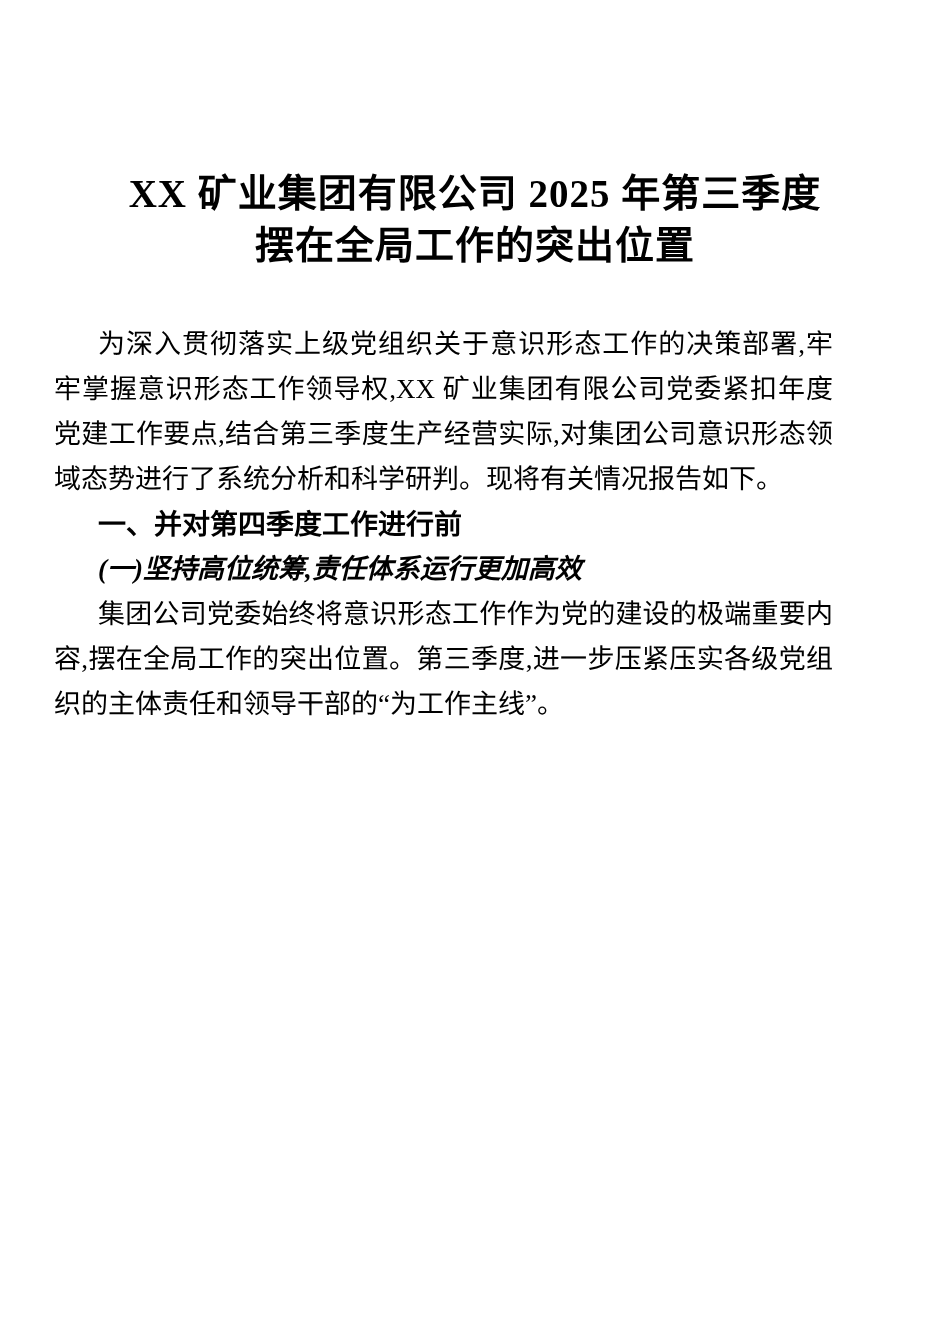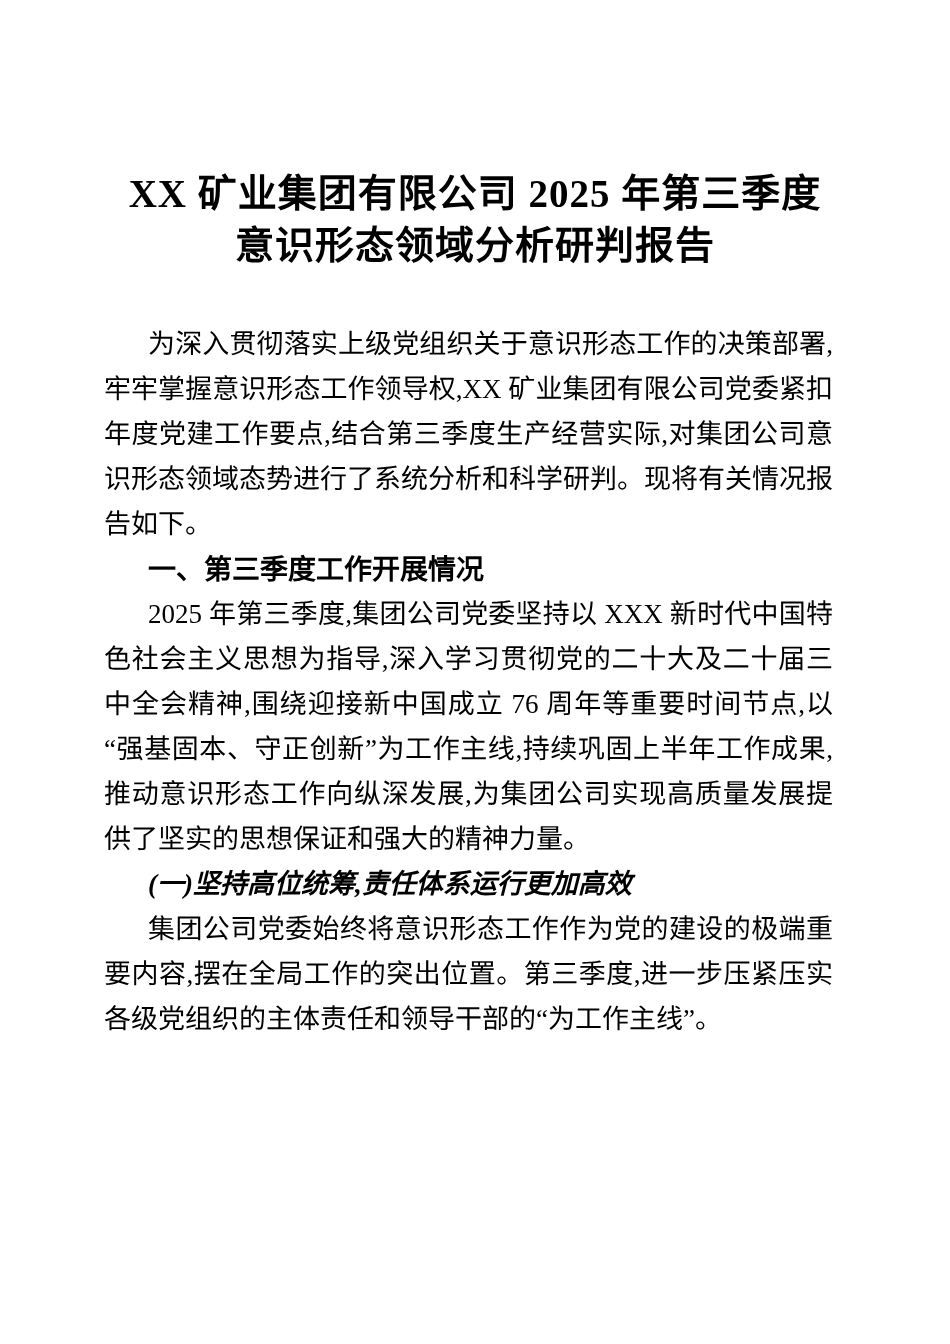--- a/index.html
+++ b/index.html
@@ -18,21 +18,21 @@
   .doc-title {
     margin: 168px 70px 0 70px;
     text-align: center;
     font-family: "Liberation Serif", "DejaVu Serif", serif;
     font-weight: bold;
     font-size: 39px;
     line-height: 52px;
     letter-spacing: 1px;
   }
   .doc-content {
-    margin: 50px 117px 0 104px;
+    margin: 50px 117px 0 54px;
     font-family: "Liberation Serif", "DejaVu Serif", serif;
     font-size: 27px;
     line-height: 45px;
     text-align: justify;
   }
   .para {
     margin: 0;
     text-indent: 44px;
   }
   .heading-1 {
@@ -52,30 +52,29 @@
     line-height: 45px;
   }
 </style>
 </head>
 <body>
 
 <div class="page">
 
   <div class="doc-title">
     <div>XX 矿业集团有限公司 2025 年第三季度</div>
-    <div>意识形态领域分析研判报告</div>
+    <div>摆在全局工作的突出位置</div>
   </div>
 
   <div class="doc-content">
 
     <p class="para">为深入贯彻落实上级党组织关于意识形态工作的决策部署,牢牢掌握意识形态工作领导权,XX 矿业集团有限公司党委紧扣年度党建工作要点,结合第三季度生产经营实际,对集团公司意识形态领域态势进行了系统分析和科学研判。现将有关情况报告如下。</p>
 
-    <h2 class="heading-1">一、第三季度工作开展情况</h2>
+    <h2 class="heading-1">一、并对第四季度工作进行前</h2>
 
-    <p class="para">2025 年第三季度,集团公司党委坚持以 XXX 新时代中国特色社会主义思想为指导,深入学习贯彻党的二十大及二十届三中全会精神,围绕迎接新中国成立 76 周年等重要时间节点,以“强基固本、守正创新”为工作主线,持续巩固上半年工作成果,推动意识形态工作向纵深发展,为集团公司实现高质量发展提供了坚实的思想保证和强大的精神力量。</p>
 
     <h3 class="heading-2">(一)坚持高位统筹,责任体系运行更加高效</h3>
 
     <p class="para">集团公司党委始终将意识形态工作作为党的建设的极端重要内容,摆在全局工作的突出位置。第三季度,进一步压紧压实各级党组织的主体责任和领导干部的“为工作主线”。</p>
 
 
   </div>
 
 </div>
 

